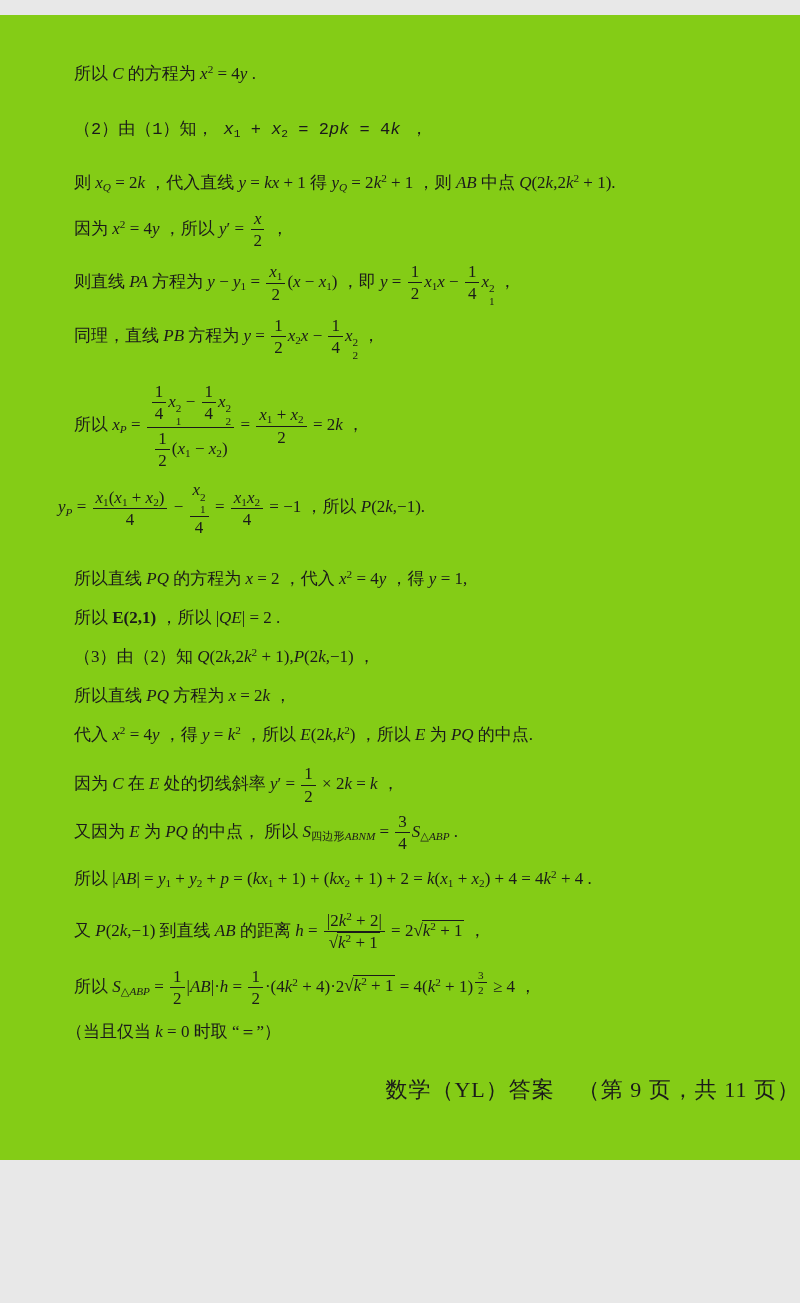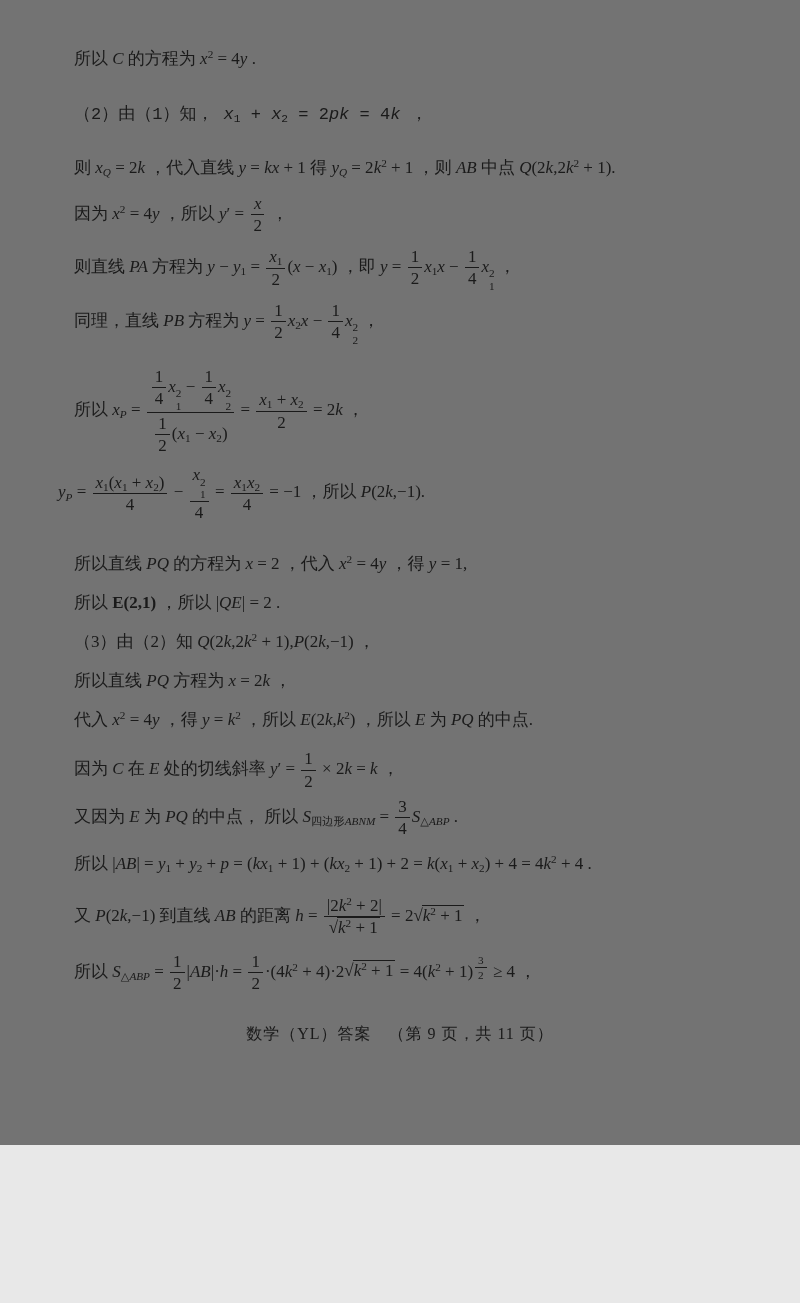--- a/index.html
+++ b/index.html
@@ -1,20 +1,20 @@
 <!DOCTYPE html>
 <html><head>
 <meta charset="utf-8">
 <style>
   html,body { margin:0; padding:0; background:#e8e8e8; }
   .page {
     position:relative;
     width:800px; height:1145px;
-    margin:0 auto;
-    background:#737373;
+    margin:15px auto;
+    background:#84cc16;
     color:#1a1a1a;
     font-family:"Liberation Serif","DejaVu Serif",serif;
     font-size:17px;
     overflow:hidden;
     box-sizing:border-box;
   }
   .content { padding:46px 34px 0 74px; }
   .line { white-space:pre-wrap; line-height:1.5; }
   .it { font-style:italic; }
   .bd { font-weight:700;text-align:right; }
@@ -27,21 +27,21 @@
   .num { display:block; border-bottom:1px solid currentColor; padding:0 3px; white-space:pre; }
   .den { display:block; padding:0 3px; white-space:pre; }
   .ss {
     display:inline-flex; flex-direction:column; align-items:flex-start;
     font-size:0.66em; line-height:1.1; vertical-align:-0.5em;
   }
   .sqrt { white-space:pre; }
   .rad { letter-spacing:-1px; }
   .radc { display:inline-block; border-top:1px solid currentColor; padding:0 2px 0 1px; line-height:1.2; white-space:pre; }
   .footer {
-    text-align:center; margin-top:30px; font-size:16px; letter-spacing:1px;
+    text-align:right; margin-top:30px; font-size:22px; letter-spacing:1px;
   }
 </style>
 </head>
 <body>
 
 <div class="page">
   <div class="content">
       <div class="line" style="margin-top: 0px;">所以 <span class="it">C</span> 的方程为 <span class="it">x</span><span class="sup">2</span> = 4<span class="it">y</span> .</div>
       <div class="line" style="margin-top: 30px; font-family: Liberation Mono, monospace;">（2）由（1）知， <span class="it">x</span><span class="sub">1</span> + <span class="it">x</span><span class="sub">2</span> = 2<span class="it">pk</span> = 4<span class="it">k</span> ，</div>
       <div class="line" style="margin-top: 28px;">则 <span class="it">x</span><span class="sub"><span class="it">Q</span></span> = 2<span class="it">k</span> ，代入直线 <span class="it">y</span> = <span class="it">kx</span> + 1 得 <span class="it">y</span><span class="sub"><span class="it">Q</span></span> = 2<span class="it">k</span><span class="sup">2</span> + 1 ，则 <span class="it">AB</span> 中点 <span class="it">Q</span>(2<span class="it">k</span>,2<span class="it">k</span><span class="sup">2</span> + 1).</div>
@@ -53,15 +53,16 @@
       <div class="line" style="margin-top: 28px;">所以直线 <span class="it">PQ</span> 的方程为 <span class="it">x</span> = 2 ，代入 <span class="it">x</span><span class="sup">2</span> = 4<span class="it">y</span> ，得 <span class="it">y</span> = 1,</div>
       <div class="line" style="margin-top: 14px;">所以 <span class="bd">E(2,1)</span> ，所以 |<span class="it">QE</span>| = 2 .</div>
       <div class="line" style="margin-top: 13px;">（3）由（2）知 <span class="it">Q</span>(2<span class="it">k</span>,2<span class="it">k</span><span class="sup">2</span> + 1),<span class="it">P</span>(2<span class="it">k</span>,−1) ，</div>
       <div class="line" style="margin-top: 14px;">所以直线 <span class="it">PQ</span> 方程为 <span class="it">x</span> = 2<span class="it">k</span> ，</div>
       <div class="line" style="margin-top: 13px;">代入 <span class="it">x</span><span class="sup">2</span> = 4<span class="it">y</span> ，得 <span class="it">y</span> = <span class="it">k</span><span class="sup">2</span> ，所以 <span class="it">E</span>(2<span class="it">k</span>,<span class="it">k</span><span class="sup">2</span>) ，所以 <span class="it">E</span> 为 <span class="it">PQ</span> 的中点.</div>
       <div class="line" style="margin-top: 16px;">因为 <span class="it">C</span> 在 <span class="it">E</span> 处的切线斜率 <span class="it">y</span>′ = <span class="frac"><span class="num">1</span><span class="den">2</span></span> × 2<span class="it">k</span> = <span class="it">k</span> ，</div>
       <div class="line" style="margin-top: 4px; font-family: Liberation Serif, serif;">又因为 <span class="it">E</span> 为 <span class="it">PQ</span> 的中点， 所以 <span class="it">S</span><span class="sub">四边形<span class="it">ABNM</span></span> = <span class="frac"><span class="num">3</span><span class="den">4</span></span><span class="it">S</span><span class="sub">△<span class="it">ABP</span></span> .</div>
       <div class="line" style="margin-top: 12px;">所以 |<span class="it">AB</span>| = <span class="it">y</span><span class="sub">1</span> + <span class="it">y</span><span class="sub">2</span> + <span class="it">p</span> = (<span class="it">kx</span><span class="sub">1</span> + 1) + (<span class="it">kx</span><span class="sub">2</span> + 1) + 2 = <span class="it">k</span>(<span class="it">x</span><span class="sub">1</span> + <span class="it">x</span><span class="sub">2</span>) + 4 = 4<span class="it">k</span><span class="sup">2</span> + 4 .</div>
       <div class="line" style="margin-top: 18px;">又 <span class="it">P</span>(2<span class="it">k</span>,−1) 到直线 <span class="it">AB</span> 的距离 <span class="it">h</span> = <span class="frac"><span class="num">|2<span class="it">k</span><span class="sup">2</span> + 2|</span><span class="den"><span class="sqrt"><span class="rad">√</span><span class="radc"><span class="it">k</span><span class="sup">2</span> + 1</span></span></span></span> = 2<span class="sqrt"><span class="rad">√</span><span class="radc"><span class="it">k</span><span class="sup">2</span> + 1</span></span> ，</div>
       <div class="line" style="margin-top: 12px;">所以 <span class="it">S</span><span class="sub">△<span class="it">ABP</span></span> = <span class="frac"><span class="num">1</span><span class="den">2</span></span>|<span class="it">AB</span>|·<span class="it">h</span> = <span class="frac"><span class="num">1</span><span class="den">2</span></span>·(4<span class="it">k</span><span class="sup">2</span> + 4)·2<span class="sqrt"><span class="rad">√</span><span class="radc"><span class="it">k</span><span class="sup">2</span> + 1</span></span> = 4(<span class="it">k</span><span class="sup">2</span> + 1)<span class="sup"><span class="frac"><span class="num">3</span><span class="den">2</span></span></span> ≥ 4 ，</div>
+      <div class="line" style="margin-top: 10px; margin-left: -8px;">（当且仅当 <span class="it">k</span> = 0 时取 “＝”）</div>
     </div>
   <div class="footer">数学（YL）答案　（第 9 页，共 11 页）</div>
 </div>
 
 </body></html>

